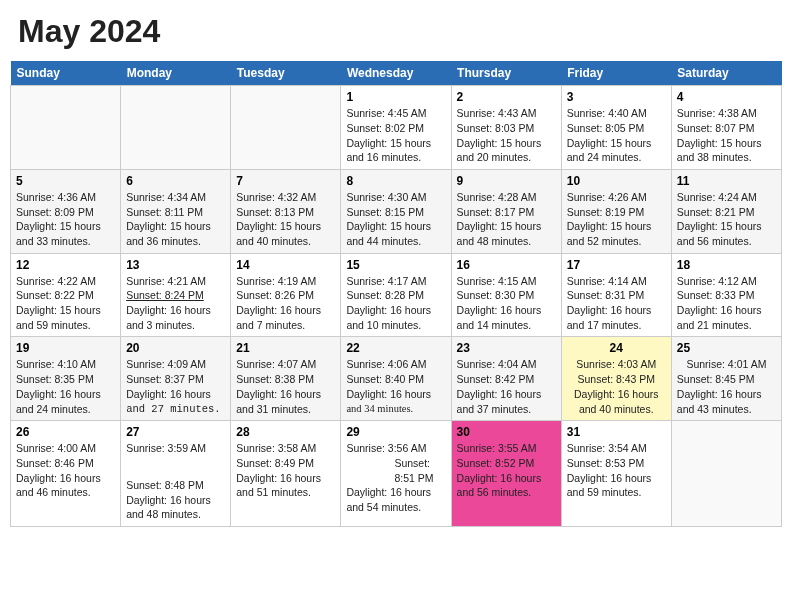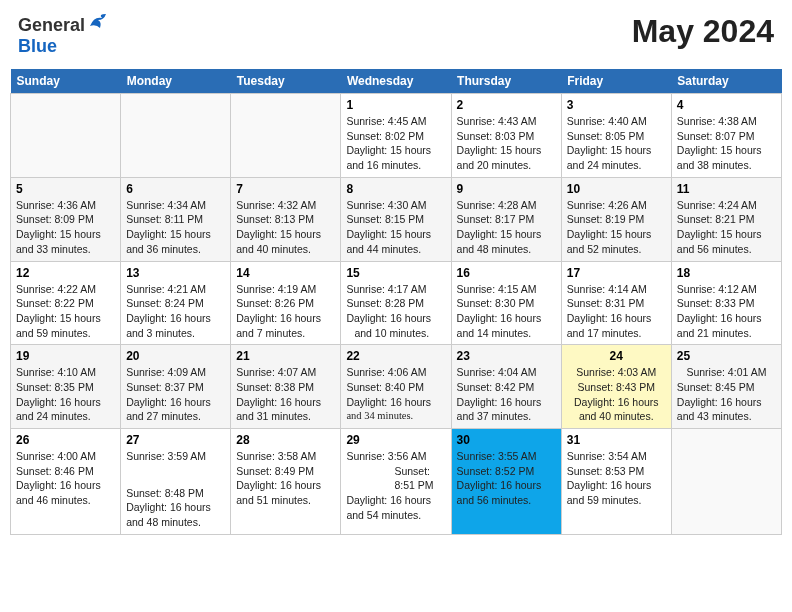--- a/index.html
+++ b/index.html
@@ -86,33 +86,20 @@
       display: inline-block;
       margin-left: 3px;
       position: relative;
       top: -2px;
     }
   </style>
 </head>
 <body>
 
 <div class="header">
-  <div class="logo">
-    <div class="logo-wrapper">
-      <span class="logo-text-general">General</span>
-      <span class="logo-bird">
-        <svg width="22" height="18" viewBox="0 0 22 18">
-          <path d="M2,14 Q6,4 14,6 Q10,2 18,2 Q16,8 10,8 Q14,10 12,16 Q8,12 2,14Z" fill="#1565c0"></path>
-        </svg>
-      </span>
-    </div>
-    <div>
-      <span class="logo-text-blue">Blue</span>
-    </div>
-  </div>
   <div class="title-block">
     <div class="month-title">May 2024</div>
   </div>
 </div>
 
 <table class="calendar-table">
   <thead>
     <tr>
     <th>Sunday</th>
         <th>Monday</th>
@@ -212,37 +199,37 @@
         <td style="background-color: rgb(255, 255, 255);">
           <span class="day-num">12</span>
           <span class="cell-text" style="display: block;">Sunrise: 4:22 AM</span>
           <span class="cell-text" style="display: block;">Sunset: 8:22 PM</span>
           <span class="cell-text" style="display: block;">Daylight: 15 hours</span>
           <span class="cell-text" style="display: block;">and 59 minutes.</span>
         </td>
         <td style="background-color: rgb(255, 255, 255);">
           <span class="day-num">13</span>
           <span class="cell-text" style="display: block;">Sunrise: 4:21 AM</span>
-          <span class="cell-text" style="display: block;">Sunset: 8:24 PM</span>
+          <span class="cell-text" style="display: block; text-decoration: underline;">Sunset: 8:24 PM</span>
           <span class="cell-text" style="display: block;">Daylight: 16 hours</span>
           <span class="cell-text" style="display: block;">and 3 minutes.</span>
         </td>
         <td style="background-color: rgb(255, 255, 255);">
           <span class="day-num">14</span>
           <span class="cell-text" style="display: block;">Sunrise: 4:19 AM</span>
           <span class="cell-text" style="display: block;">Sunset: 8:26 PM</span>
           <span class="cell-text" style="display: block;">Daylight: 16 hours</span>
           <span class="cell-text" style="display: block;">and 7 minutes.</span>
         </td>
         <td style="background-color: rgb(255, 255, 255);">
           <span class="day-num">15</span>
           <span class="cell-text" style="display: block;">Sunrise: 4:17 AM</span>
           <span class="cell-text" style="display: block;">Sunset: 8:28 PM</span>
           <span class="cell-text" style="display: block;">Daylight: 16 hours</span>
-          <span class="cell-text" style="display: block; margin-left: 8px;">and 10 minutes.</span>
+          <span class="cell-text" style="display: block;">and 10 minutes.</span>
         </td>
         <td style="background-color: rgb(255, 255, 255);">
           <span class="day-num">16</span>
           <span class="cell-text" style="display: block;">Sunrise: 4:15 AM</span>
           <span class="cell-text" style="display: block;">Sunset: 8:30 PM</span>
           <span class="cell-text" style="display: block;">Daylight: 16 hours</span>
           <span class="cell-text" style="display: block;">and 14 minutes.</span>
         </td>
         <td style="background-color: rgb(255, 255, 255);">
           <span class="day-num">17</span>
@@ -265,21 +252,21 @@
           <span class="cell-text" style="display: block;">Sunrise: 4:10 AM</span>
           <span class="cell-text" style="display: block;">Sunset: 8:35 PM</span>
           <span class="cell-text" style="display: block;">Daylight: 16 hours</span>
           <span class="cell-text" style="display: block;">and 24 minutes.</span>
         </td>
         <td style="background-color: rgb(245, 245, 245);">
           <span class="day-num">20</span>
           <span class="cell-text" style="display: block;">Sunrise: 4:09 AM</span>
           <span class="cell-text" style="display: block;">Sunset: 8:37 PM</span>
           <span class="cell-text" style="display: block;">Daylight: 16 hours</span>
-          <span class="cell-text" style="display: block;">and 27 minutes.</span>
+          <span class="cell-text" style="display: block; font-family: Liberation Mono, monospace;">and 27 minutes.</span>
         </td>
         <td style="background-color: rgb(245, 245, 245);">
           <span class="day-num">21</span>
           <span class="cell-text" style="display: block;">Sunrise: 4:07 AM</span>
           <span class="cell-text" style="display: block;">Sunset: 8:38 PM</span>
           <span class="cell-text" style="display: block;">Daylight: 16 hours</span>
           <span class="cell-text" style="display: block;">and 31 minutes.</span>
         </td>
         <td style="background-color: rgb(245, 245, 245);">
           <span class="day-num">22</span>
@@ -332,21 +319,21 @@
           <span class="cell-text" style="display: block;">Daylight: 16 hours</span>
           <span class="cell-text" style="display: block;">and 51 minutes.</span>
         </td>
         <td style="background-color: rgb(255, 255, 255);">
           <span class="day-num">29</span>
           <span class="cell-text" style="display: block;">Sunrise: 3:56 AM</span>
           <span class="cell-text" style="display: block; margin-left: 48px;">Sunset: 8:51 PM</span>
           <span class="cell-text" style="display: block;">Daylight: 16 hours</span>
           <span class="cell-text" style="display: block;">and 54 minutes.</span>
         </td>
-        <td style="background-color: #0ea5e9; margin-left: 32px;">
+        <td style="background-color: #ec4899; margin-left: 32px;">
           <span class="day-num">30</span>
           <span class="cell-text" style="display: block;">Sunrise: 3:55 AM</span>
           <span class="cell-text" style="display: block;">Sunset: 8:52 PM</span>
           <span class="cell-text" style="display: block;">Daylight: 16 hours</span>
           <span class="cell-text" style="display: block;">and 56 minutes.</span>
         </td>
         <td style="background-color: rgb(255, 255, 255);">
           <span class="day-num">31</span>
           <span class="cell-text" style="display: block;">Sunrise: 3:54 AM</span>
           <span class="cell-text" style="display: block;">Sunset: 8:53 PM</span>

